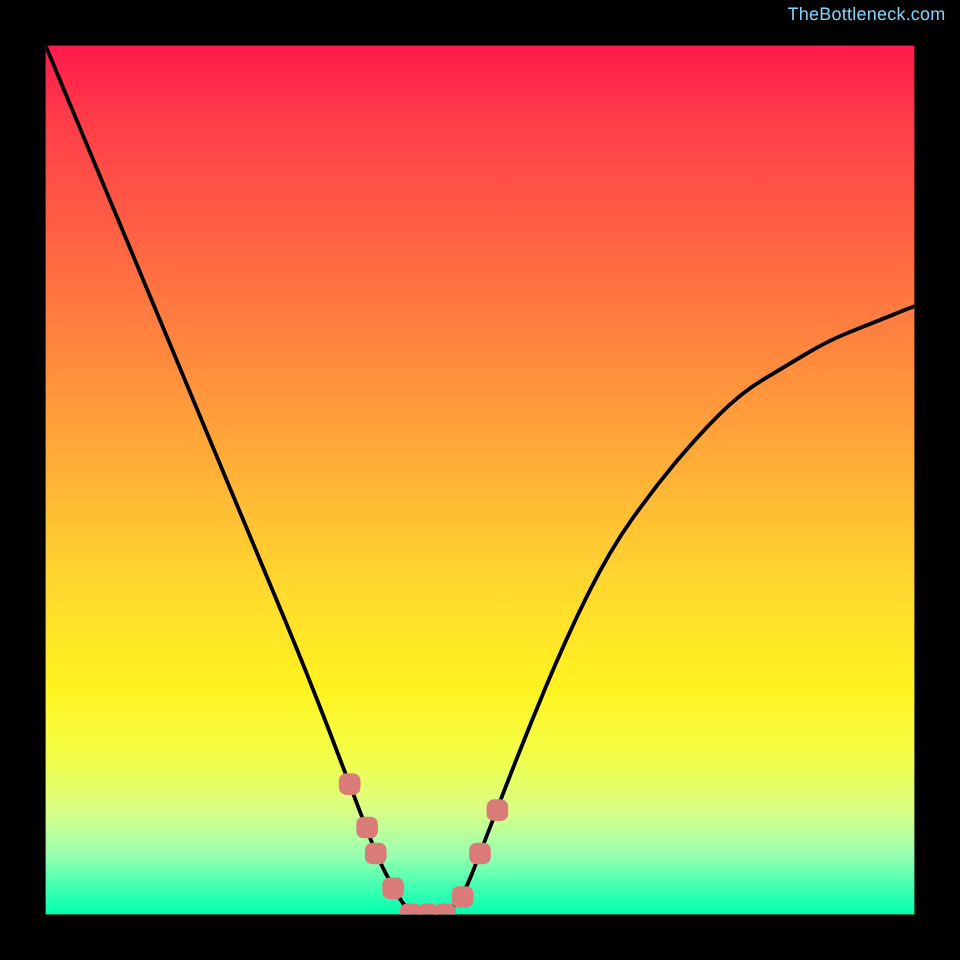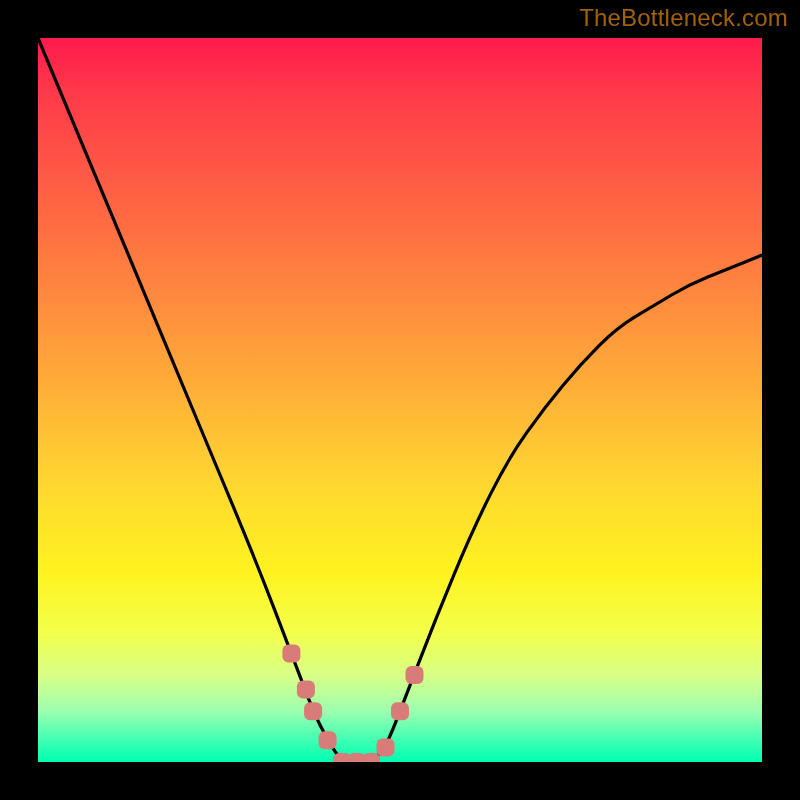--- a/index.html
+++ b/index.html
@@ -42,22 +42,22 @@
   .plot svg {
     position: absolute;
     inset: 0;
     width: 100%;
     height: 100%;
   }
   .watermark {
     position: absolute;
     top: 4px;
     right: 12px;
-    color: #a16207;
-    font-size: 24px;
+    color: #7dd3fc;
+    font-size: 15px;
     letter-spacing: 0.2px;
     font-weight: 400;
   }
 </style>
 </head>
 <body>
 
 <div class="stage">
   <div class="watermark">TheBottleneck.com</div>
   <div class="plot">

